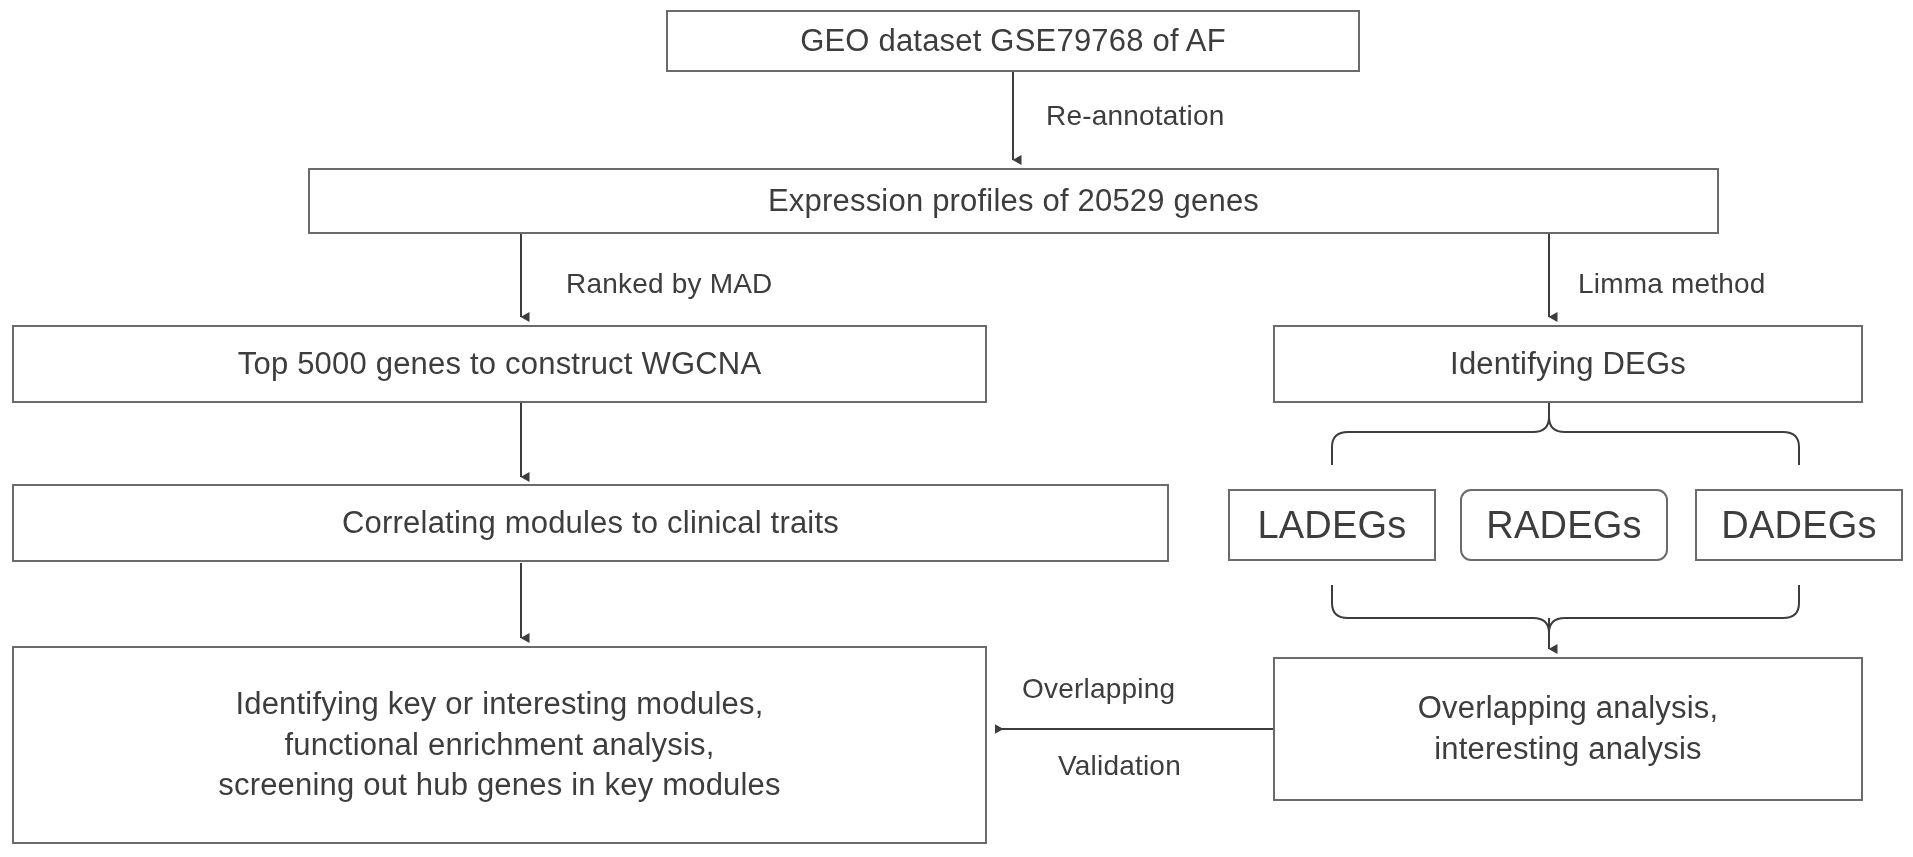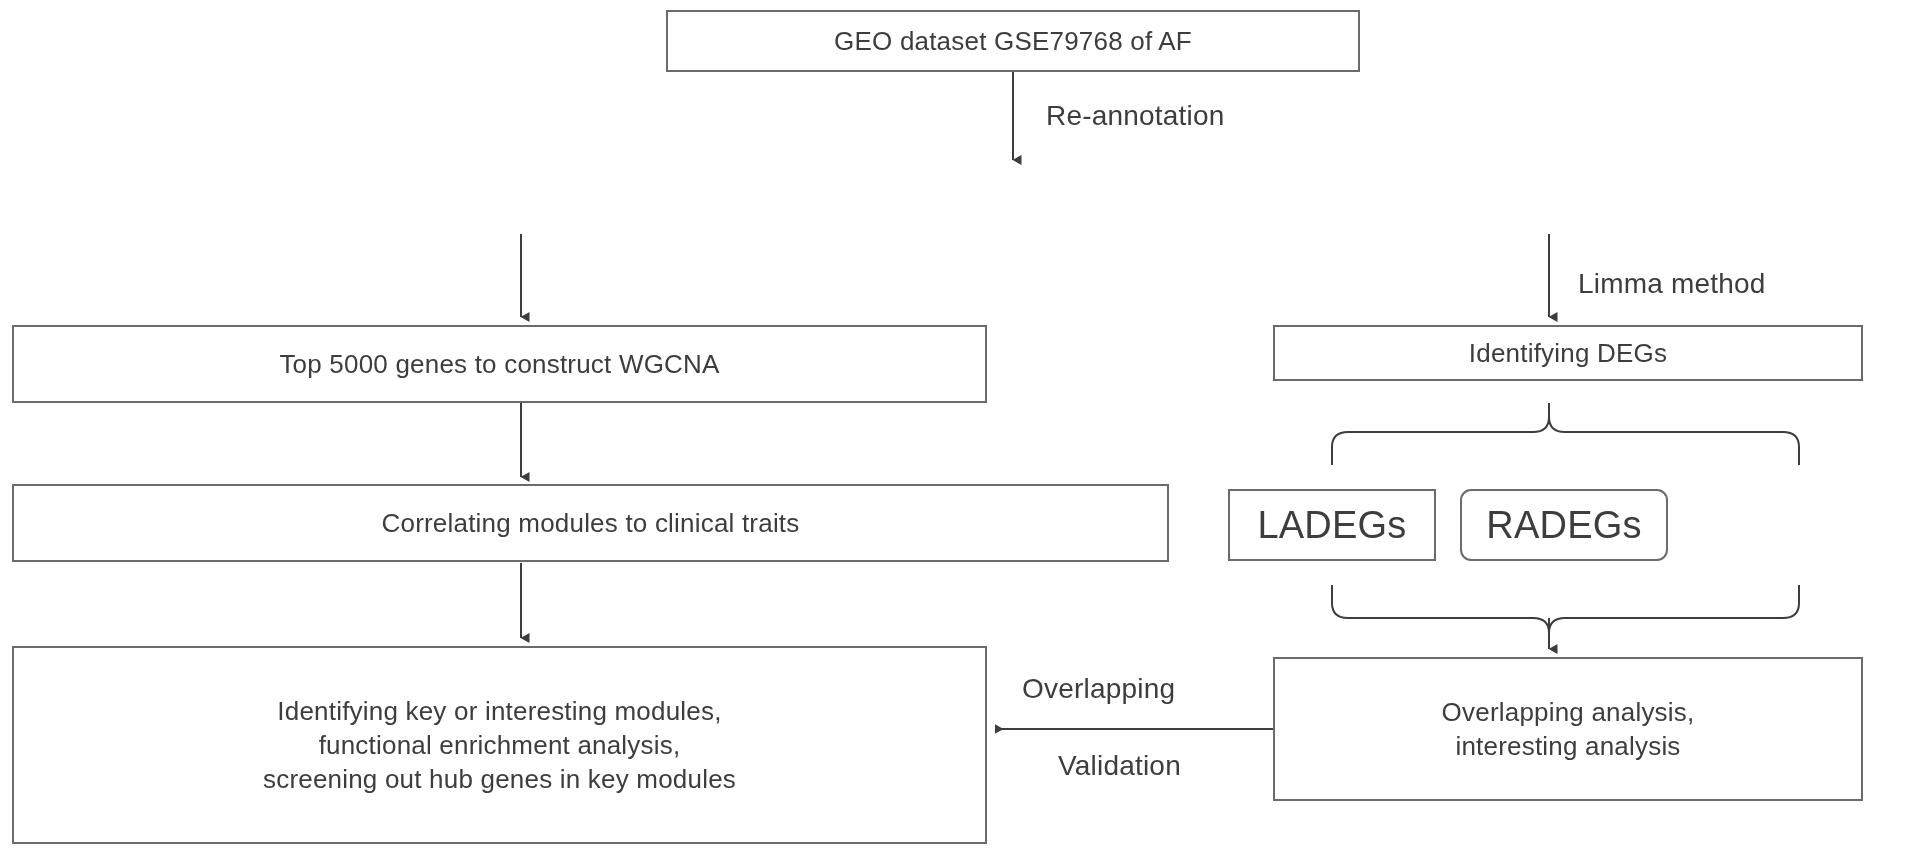--- a/index.html
+++ b/index.html
@@ -23,21 +23,21 @@
   .node {
     position: absolute;
     box-sizing: border-box;
     border: 2px solid #6b6b6b;
     background: #ffffff;
     display: flex;
     align-items: center;
     justify-content: center;
     text-align: center;
     color: #3d3d3d;
-    font-size: 26px;
+    font-size: 31px;
     line-height: 1.32;
     letter-spacing: 0.2px;
     white-space: pre-line;
   }
   .node.small {
     font-size: 38px;
   }
   .edge-label {
     position: absolute;
     font-size: 28px;
@@ -50,21 +50,21 @@
     left: 0;
     top: 0;
     width: 1913px;
     height: 857px;
     pointer-events: none;
   }
   
   #n-geo        { left: 666px;  top: 10px;  width: 694px;  height: 62px; }
   #n-expr       { left: 308px;  top: 168px; width: 1411px; height: 66px; }
   #n-wgcna      { left: 12px;   top: 325px; width: 975px;  height: 78px; }
-  #n-degs       { left: 1273px; top: 325px; width: 590px;  height: 56px; }
+  #n-degs       { left: 1273px; top: 325px; width: 590px;  height: 78px; }
   #n-corr       { left: 12px;   top: 484px; width: 1157px;  height: 78px; }
   #n-la         { left: 1228px; top: 489px; width: 208px;  height: 72px; }
   #n-ra         { left: 1460px; top: 489px; width: 208px;  height: 72px; border-radius: 11px; }
   #n-da         { left: 1695px; top: 489px; width: 208px;  height: 72px; }
   #n-final      { left: 12px;   top: 646px; width: 975px;  height: 198px; }
   #n-overlap    { left: 1273px; top: 657px; width: 590px;  height: 144px; }
 
   
   #lbl-reannot  { left: 1046px; top: 100px; }
   #lbl-mad      { left: 566px;  top: 268px; }
@@ -106,41 +106,44 @@
              L1533,618 C1543,618 1549,623 1549,633 L1549,649
              M1799,585 L1799,603 C1799,613 1793,618 1783,618
              L1565,618 C1555,618 1549,623 1549,633" fill="none" stroke="#3d3d3d" stroke-width="2"></path>
     <line x1="1549" y1="618" x2="1549" y2="649" stroke="#3d3d3d" stroke-width="2" marker-end="url(#arrowdown)"></line>
 
     <line x1="1273" y1="729" x2="995" y2="729" stroke="#3d3d3d" stroke-width="2" marker-end="url(#arrowleft)"></line>
   </svg>
 
   <div class="node" id="n-geo">GEO dataset GSE79768 of AF</div>
 
+  <div class="node" id="n-expr">Expression profiles of 20529 genes</div>
 
   <div class="node" id="n-wgcna">Top 5000 genes to construct WGCNA</div>
 
   <div class="node" id="n-degs">Identifying DEGs</div>
 
   <div class="node" id="n-corr">Correlating modules to clinical traits</div>
 
   <div class="node small" id="n-la">LADEGs</div>
 
   <div class="node small" id="n-ra">RADEGs</div>
 
+  <div class="node small" id="n-da">DADEGs</div>
 
   <div class="node" id="n-final">Identifying key or interesting modules,
 functional enrichment analysis,
 screening out hub genes in key modules</div>
 
   <div class="node" id="n-overlap">Overlapping analysis,
 interesting analysis</div>
 
   <div class="edge-label" id="lbl-reannot">Re-annotation</div>
 
+  <div class="edge-label" id="lbl-mad">Ranked by MAD</div>
 
   <div class="edge-label" id="lbl-limma">Limma method</div>
 
   <div class="edge-label" id="lbl-overlap">Overlapping</div>
 
   <div class="edge-label" id="lbl-valid">Validation</div>
 
 </div>
 
 </body></html>

